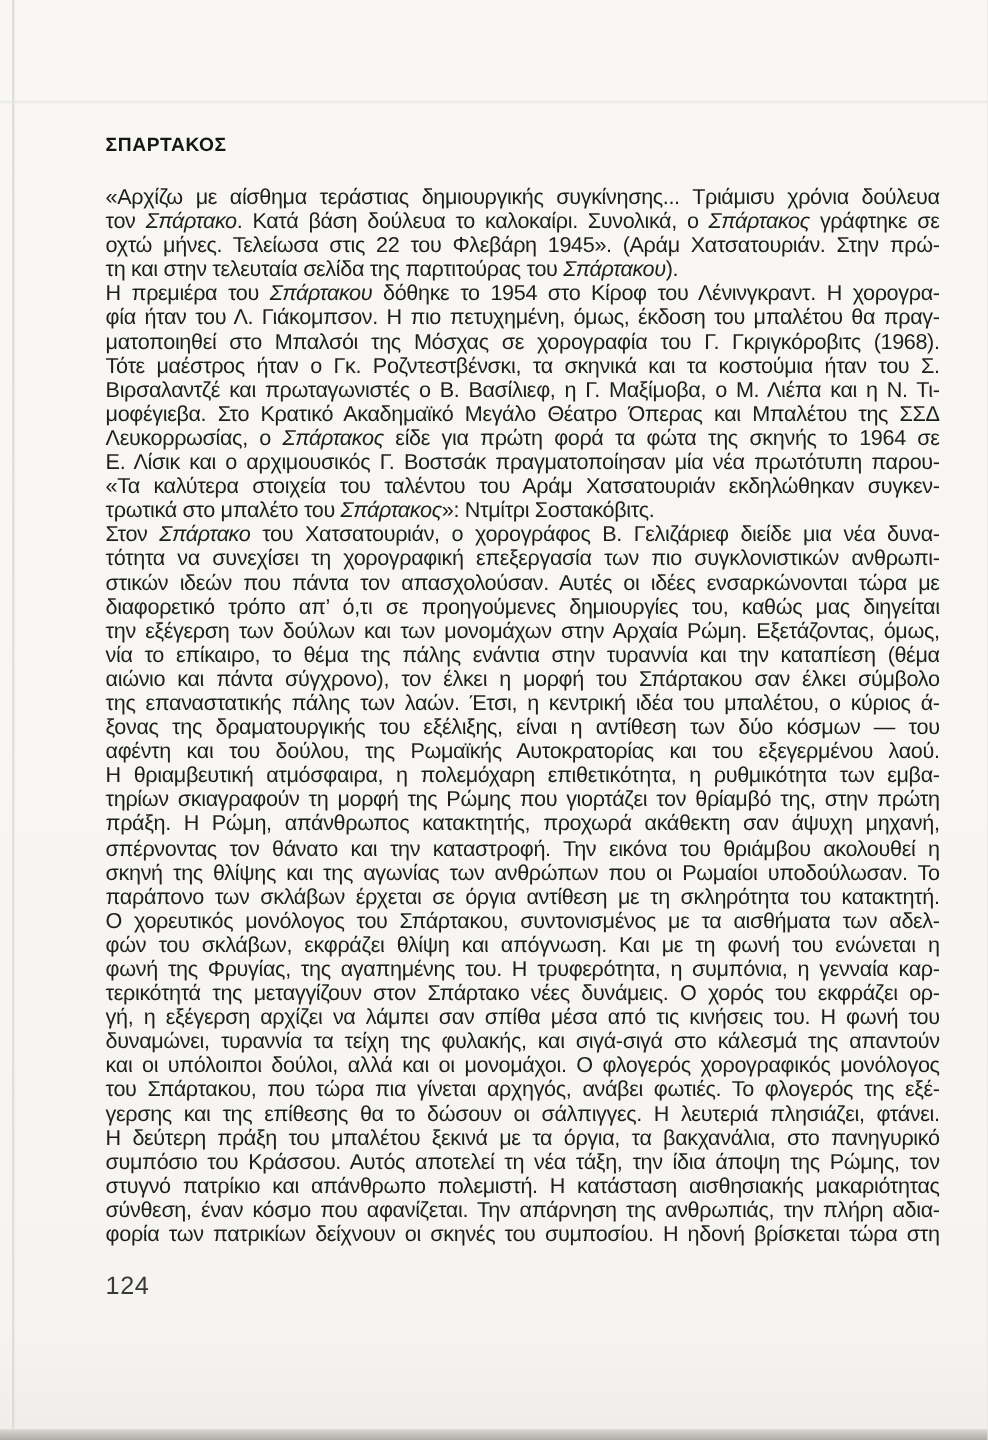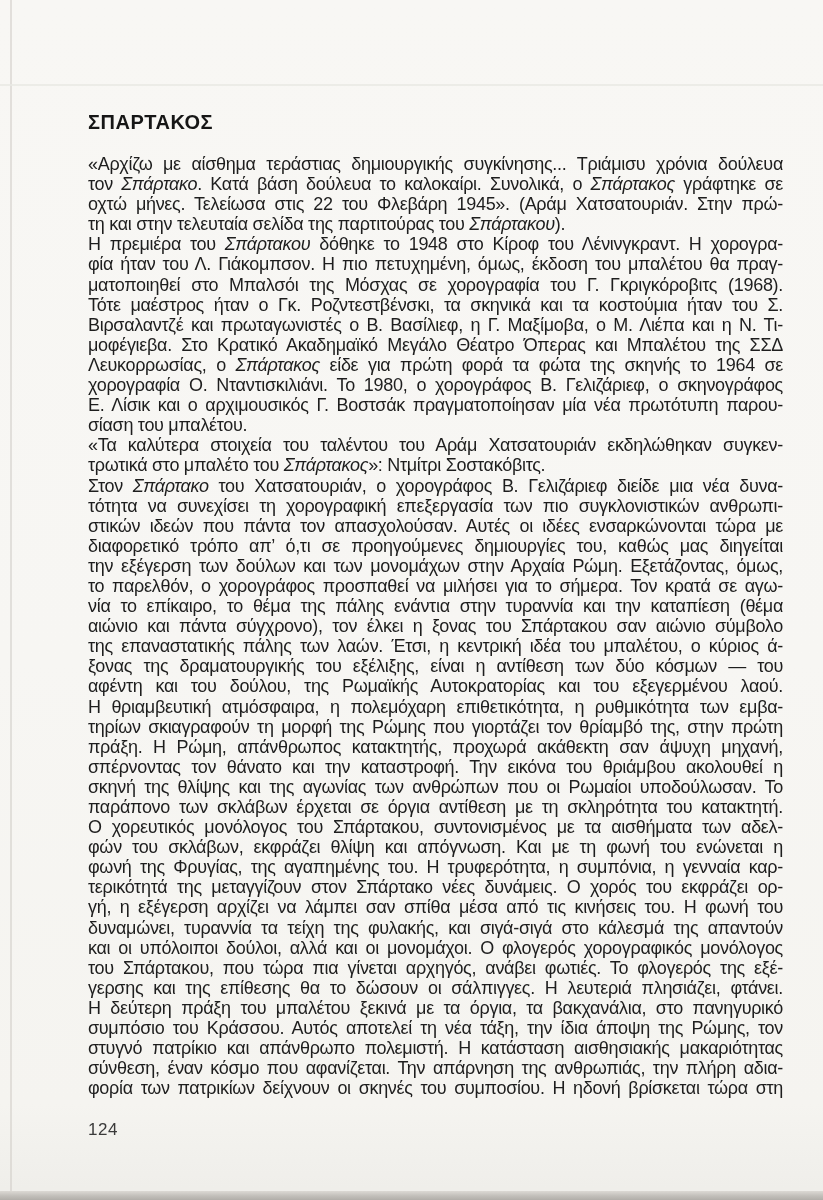--- a/index.html
+++ b/index.html
@@ -25,79 +25,76 @@
   }
   .scan-bottom-bar{
     position:absolute;left:0;right:0;bottom:0;height:9px;
     background:linear-gradient(180deg,#dcd9d4 0%,#c2bfba 55%,#b1aea9 100%);
   }
   .content{
     position:absolute;left:88px;top:112px;width:695px;
   }
   h1.title{
     margin:0 0 22px 0;
-    font-size:20px;line-height:20px;
+    font-size:16px;line-height:20px;
     font-weight:bold;color:#161616;
     letter-spacing:.5px;
   }
   .body-text{
     color:#1e1e1e;
     font-size:18px;
     letter-spacing:-0.3px;
   }
   .line{
     height:20.1px;line-height:20.1px;
     white-space:normal;
     text-align:left;
   }
   .line.j{
     text-align:justify;
     text-align-last:justify;
   }
   .line i{font-style:italic;}
   .page-number{
     margin-top:22px;
-    font-size:17px;color:#3a3a3a;
+    font-size:21px;color:#3a3a3a;
     letter-spacing:.5px;
   }
 </style>
 </head>
 <body>
 
 <div class="page">
   <div class="scan-left-line"></div>
   <div class="scan-crease"></div>
 
   <div class="content">
     <h1 class="title">ΣΠΑΡΤΑΚΟΣ</h1>
     <div class="body-text">
         <div class="line j"><span>«Αρχίζω με αίσθημα τεράστιας δημιουργικής συγκίνησης... Τριάμισυ χρόνια δούλευα</span></div>
         <div class="line j"><span>τον </span><i>Σπάρτακο</i><span>. Κατά βάση δούλευα το καλοκαίρι. Συνολικά, ο </span><i>Σπάρτακος</i><span> γράφτηκε σε</span></div>
         <div class="line j"><span>οχτώ μήνες. Τελείωσα στις 22 του Φλεβάρη 1945». (Αράμ Χατσατουριάν. Στην πρώ-</span></div>
         <div class="line"><span>τη και στην τελευταία σελίδα της παρτιτούρας του </span><i>Σπάρτακου</i><span>).</span></div>
-        <div class="line j"><span>Η πρεμιέρα του </span><i>Σπάρτακου</i><span> δόθηκε το 1948 στο Κίροφ του Λένινγκραντ. Η χορογρα-</span></div>
+        <div class="line j"><span>Η πρεμιέρα του </span><i>Σπάρτακου</i><span> δόθηκε το 1954 στο Κίροφ του Λένινγκραντ. Η χορογρα-</span></div>
         <div class="line j"><span>φία ήταν του Λ. Γιάκομπσον. Η πιο πετυχημένη, όμως, έκδοση του μπαλέτου θα πραγ-</span></div>
         <div class="line j"><span>ματοποιηθεί στο Μπαλσόι της Μόσχας σε χορογραφία του Γ. Γκριγκόροβιτς (1968).</span></div>
         <div class="line j"><span>Τότε μαέστρος ήταν ο Γκ. Ροζντεστβένσκι, τα σκηνικά και τα κοστούμια ήταν του Σ.</span></div>
         <div class="line j"><span>Βιρσαλαντζέ και πρωταγωνιστές ο Β. Βασίλιεφ, η Γ. Μαξίμοβα, ο Μ. Λιέπα και η Ν. Τι-</span></div>
         <div class="line j"><span>μοφέγιεβα. Στο Κρατικό Ακαδημαϊκό Μεγάλο Θέατρο Όπερας και Μπαλέτου της ΣΣΔ</span></div>
         <div class="line j"><span>Λευκορρωσίας, ο </span><i>Σπάρτακος</i><span> είδε για πρώτη φορά τα φώτα της σκηνής το 1964 σε</span></div>
-        <div class="line j"><span>χορογραφία Ο. Νταντισκιλιάνι. Το 1980, ο χορογράφος Β. Γελιζάριεφ, ο σκηνογράφος</span></div>
         <div class="line j"><span>Ε. Λίσικ και ο αρχιμουσικός Γ. Βοστσάκ πραγματοποίησαν μία νέα πρωτότυπη παρου-</span></div>
-        <div class="line"><span>σίαση του μπαλέτου.</span></div>
         <div class="line j"><span>«Τα καλύτερα στοιχεία του ταλέντου του Αράμ Χατσατουριάν εκδηλώθηκαν συγκεν-</span></div>
         <div class="line"><span>τρωτικά στο μπαλέτο του </span><i>Σπάρτακος</i><span>»: Ντμίτρι Σοστακόβιτς.</span></div>
         <div class="line j"><span>Στον </span><i>Σπάρτακο</i><span> του Χατσατουριάν, ο χορογράφος Β. Γελιζάριεφ διείδε μια νέα δυνα-</span></div>
         <div class="line j"><span>τότητα να συνεχίσει τη χορογραφική επεξεργασία των πιο συγκλονιστικών ανθρωπι-</span></div>
         <div class="line j"><span>στικών ιδεών που πάντα τον απασχολούσαν. Αυτές οι ιδέες ενσαρκώνονται τώρα με</span></div>
         <div class="line j"><span>διαφορετικό τρόπο απ’ ό,τι σε προηγούμενες δημιουργίες του, καθώς μας διηγείται</span></div>
         <div class="line j"><span>την εξέγερση των δούλων και των μονομάχων στην Αρχαία Ρώμη. Εξετάζοντας, όμως,</span></div>
-        <div class="line j"><span>το παρελθόν, ο χορογράφος προσπαθεί να μιλήσει για το σήμερα. Τον κρατά σε αγω-</span></div>
         <div class="line j"><span>νία το επίκαιρο, το θέμα της πάλης ενάντια στην τυραννία και την καταπίεση (θέμα</span></div>
-        <div class="line j"><span>αιώνιο και πάντα σύγχρονο), τον έλκει η ξονας του Σπάρτακου σαν αιώνιο σύμβολο</span></div>
+        <div class="line j"><span>αιώνιο και πάντα σύγχρονο), τον έλκει η μορφή του Σπάρτακου σαν έλκει σύμβολο</span></div>
         <div class="line j"><span>της επαναστατικής πάλης των λαών. Έτσι, η κεντρική ιδέα του μπαλέτου, ο κύριος ά-</span></div>
         <div class="line j"><span>ξονας της δραματουργικής του εξέλιξης, είναι η αντίθεση των δύο κόσμων — του</span></div>
         <div class="line j"><span>αφέντη και του δούλου, της Ρωμαϊκής Αυτοκρατορίας και του εξεγερμένου λαού.</span></div>
         <div class="line j"><span>Η θριαμβευτική ατμόσφαιρα, η πολεμόχαρη επιθετικότητα, η ρυθμικότητα των εμβα-</span></div>
         <div class="line j"><span>τηρίων σκιαγραφούν τη μορφή της Ρώμης που γιορτάζει τον θρίαμβό της, στην πρώτη</span></div>
         <div class="line j"><span>πράξη. Η Ρώμη, απάνθρωπος κατακτητής, προχωρά ακάθεκτη σαν άψυχη μηχανή,</span></div>
         <div class="line j"><span>σπέρνοντας τον θάνατο και την καταστροφή. Την εικόνα του θριάμβου ακολουθεί η</span></div>
         <div class="line j"><span>σκηνή της θλίψης και της αγωνίας των ανθρώπων που οι Ρωμαίοι υποδούλωσαν. Το</span></div>
         <div class="line j"><span>παράπονο των σκλάβων έρχεται σε όργια αντίθεση με τη σκληρότητα του κατακτητή.</span></div>
         <div class="line j"><span>Ο χορευτικός μονόλογος του Σπάρτακου, συντονισμένος με τα αισθήματα των αδελ-</span></div>

